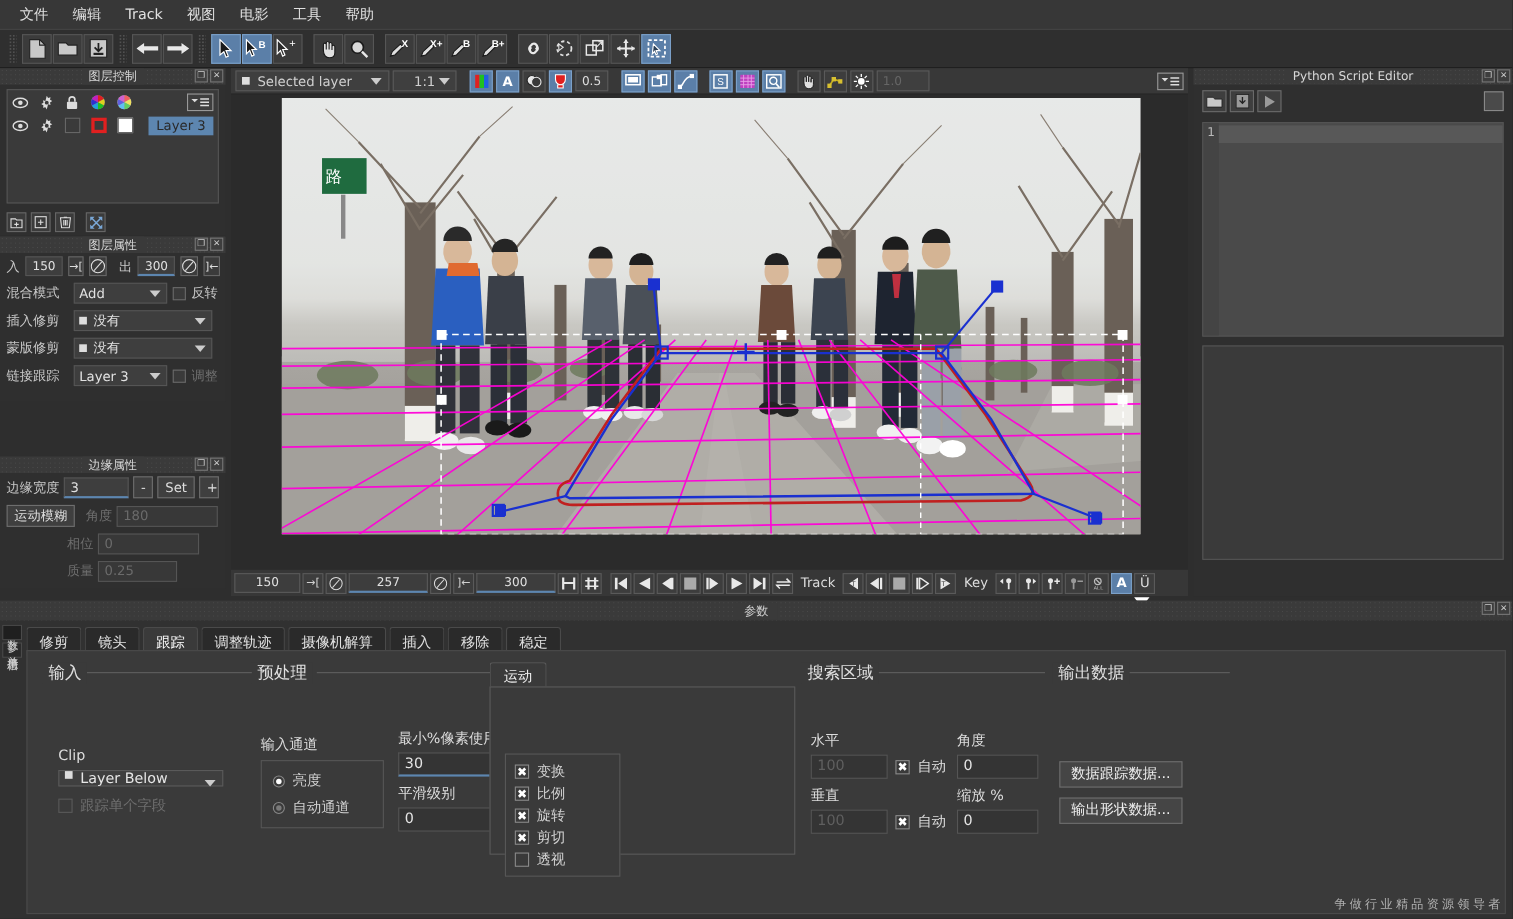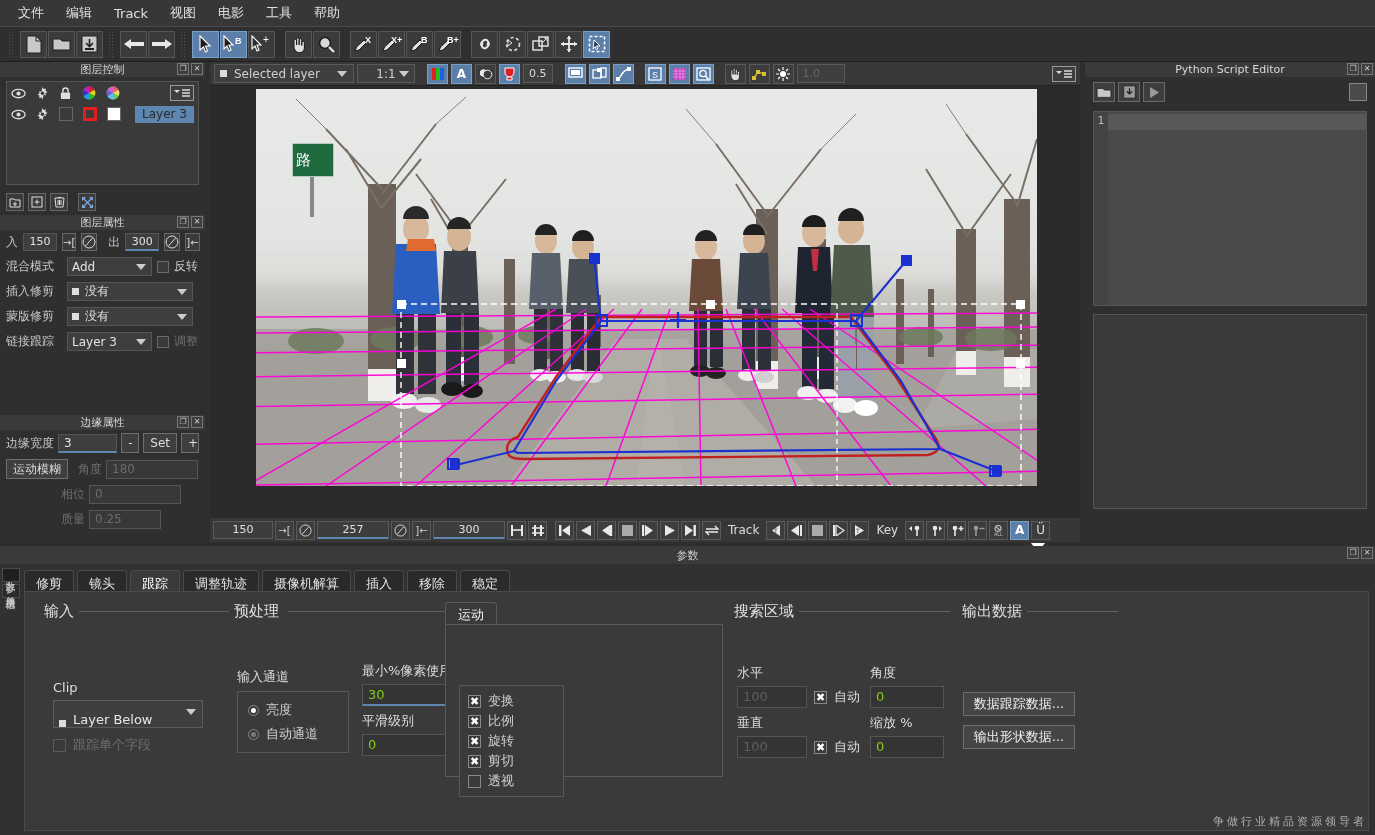--- a/index.html
+++ b/index.html
@@ -162,25 +162,25 @@
     background:#3a3a3a; border:1px solid #4a4a4a; }
 
   .grp { position:absolute; }
   .grp-line { position:absolute; top:9px; height:1px; background:#606060; }
   .grp-lbl { position:absolute; top:0px; font-size:15px; color:#e0e0e0;
     background:#3a3a3a; padding:0 5px; }
 
   .field-lbl { font-size:13px; color:#ddd; }
   .field-lbl.dis { color:#6e6e6e; }
   .ibox { background:#343434; border:1px solid #555; height:22px; line-height:20px;
-    padding:0 5px; font-size:13px; color:#84cc16; }
+    padding:0 5px; font-size:13px; color:#e5e5e5; }
   .ibox.ul { border-bottom:2px solid #5d86b0; }
   .ibox.dis { color:#5f5f5f; }
-  .dd { background:#3f3f3f; border:1px solid #5a5a5a; height:28px;
-    display:flex;align-items:flex-end;padding:0 5px;font-size:13px;color:#e6e6e6;position:relative;}
+  .dd { background:#3f3f3f; border:1px solid #5a5a5a; height:15px;
+    display:flex;align-items:flex-start;padding:0 5px;font-size:13px;color:#e6e6e6;position:relative;}
   .dd .caret{position:absolute;right:6px;top:8px;width:0;height:0;
     border-left:5px solid transparent;border-right:5px solid transparent;border-top:6px solid #ccc;}
   .dd .bul{width:7px;height:7px;background:#ddd;margin-right:7px;}
 
   .radio { width:11px;height:11px;border-radius:50%;border:1px solid #888;background:#3a3a3a;
     display:inline-block;position:relative;vertical-align:middle; }
   .radio.on::after{content:"";position:absolute;left:2px;top:2px;width:5px;height:5px;
     border-radius:50%;background:#fff;}
   .radio.off::after{content:"";position:absolute;left:2px;top:2px;width:5px;height:5px;
     border-radius:50%;background:#7a7a7a;}

